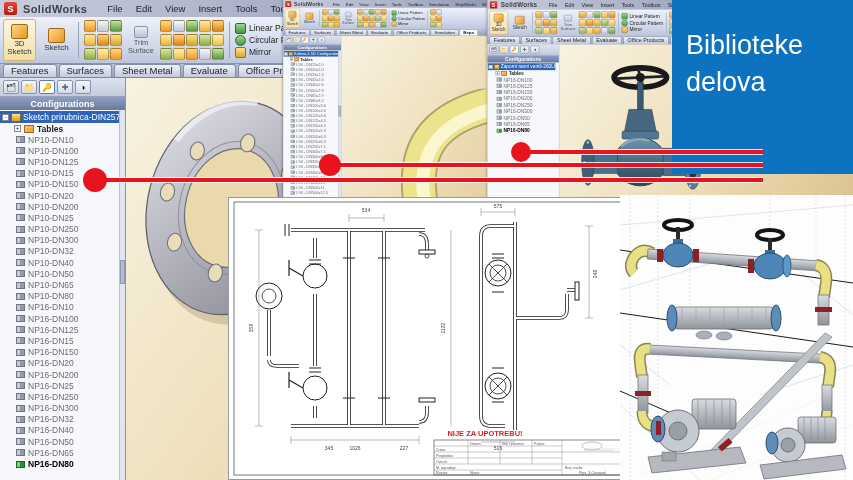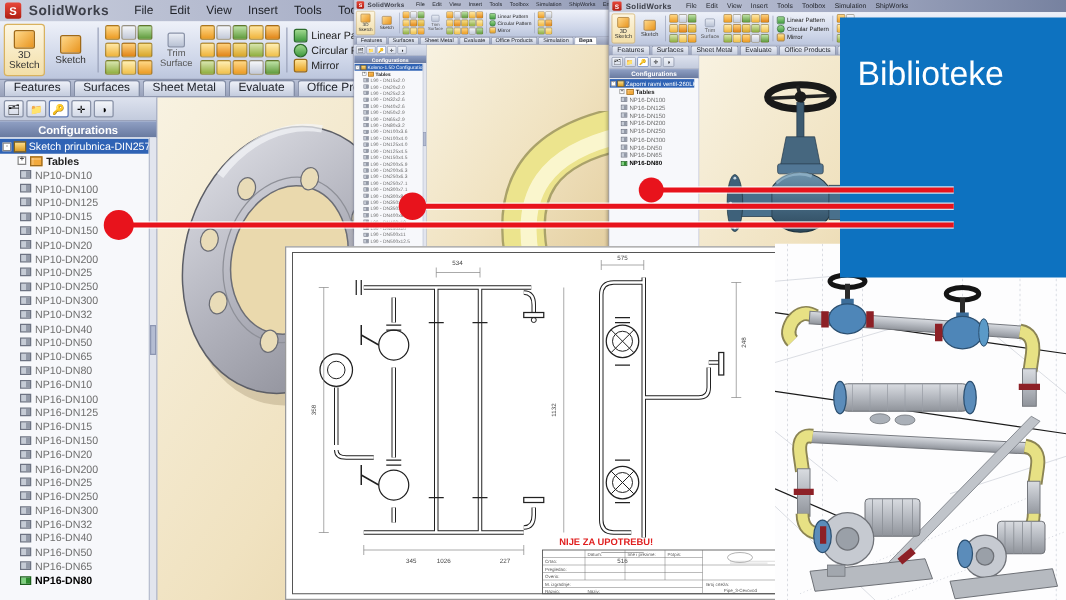--- a/index.html
+++ b/index.html
@@ -76,21 +76,21 @@
   .trow.row-active .ico-cfg{background:linear-gradient(90deg,#7fd17f 50%,#2e8b2e 50%);border-color:#1d611d;}
   .vscroll{position:absolute;right:0;top:0;bottom:0;width:6px;background:#e2e5ee;border-left:1px solid #b9bfd0;}
   .vthumb{position:absolute;left:0;width:5px;height:24px;background:#b4bcd2;border:1px solid #8d96b2;}
   .vp{flex:1;position:relative;overflow:hidden;
       background:linear-gradient(125deg,#f8f2e1 0%,#f0e2c0 40%,#e3cd9d 75%,#d4b887 100%);}
 
   
   #sheet{position:absolute;left:228px;top:197px;width:400px;height:283px;background:#fff;
          border:1px solid #9a9a9a;z-index:30;}
   #illu{position:absolute;left:620px;top:195px;width:233px;height:285px;background:#fdfdfe;z-index:31;}
-  #banner{position:absolute;left:672px;top:14px;width:181px;height:208px;z-index:50;
+  #banner{position:absolute;left:672px;top:0;width:181px;height:174px;z-index:50;
           color:#fff;font-size:27px;line-height:37px;padding:27px 0 0 14px;}
   .red-line{position:absolute;height:4px;z-index:60;
             box-shadow:0 -1px 0 rgba(255,255,255,.8),0 1px 0 rgba(255,255,255,.8);}
   .red-dot{position:absolute;border-radius:50%;z-index:61;}
   svg{display:block;font-family:inherit;}
   svg text{font-family:"Liberation Sans",sans-serif;}
 </style>
 </head>
 <body>
 
@@ -1064,20 +1064,21 @@
 
       <g fill="#8d2026">
         <rect x="36" y="226" width="5" height="14"></rect>
         <rect x="98" y="252" width="14" height="6" transform="rotate(-40 98 252)"></rect>
       </g>
     </svg>
   </div>
 
   <div id="banner" style="background: rgb(13, 114, 192); color: rgb(255, 255, 255);">
     <div>Biblioteke</div>
+    <div>delova</div>
   </div>
 
   <div class="red-line" style="left: 95px; top: 178px; width: 668px; background: rgb(232, 19, 28);"></div>
   <div class="red-line" style="left: 330px; top: 163px; width: 433px; background: rgb(232, 19, 28);"></div>
   <div class="red-line" style="left: 521px; top: 150px; width: 242px; background: rgb(232, 19, 28);"></div>
   <div class="red-dot" style="left: 83px; top: 168px; width: 24px; height: 24px; background: rgb(232, 19, 28);"></div>
   <div class="red-dot" style="left: 319px; top: 154px; width: 22px; height: 22px; background: rgb(232, 19, 28);"></div>
   <div class="red-dot" style="left: 511px; top: 142px; width: 20px; height: 20px; background: rgb(232, 19, 28);"></div>
 
 </div>

